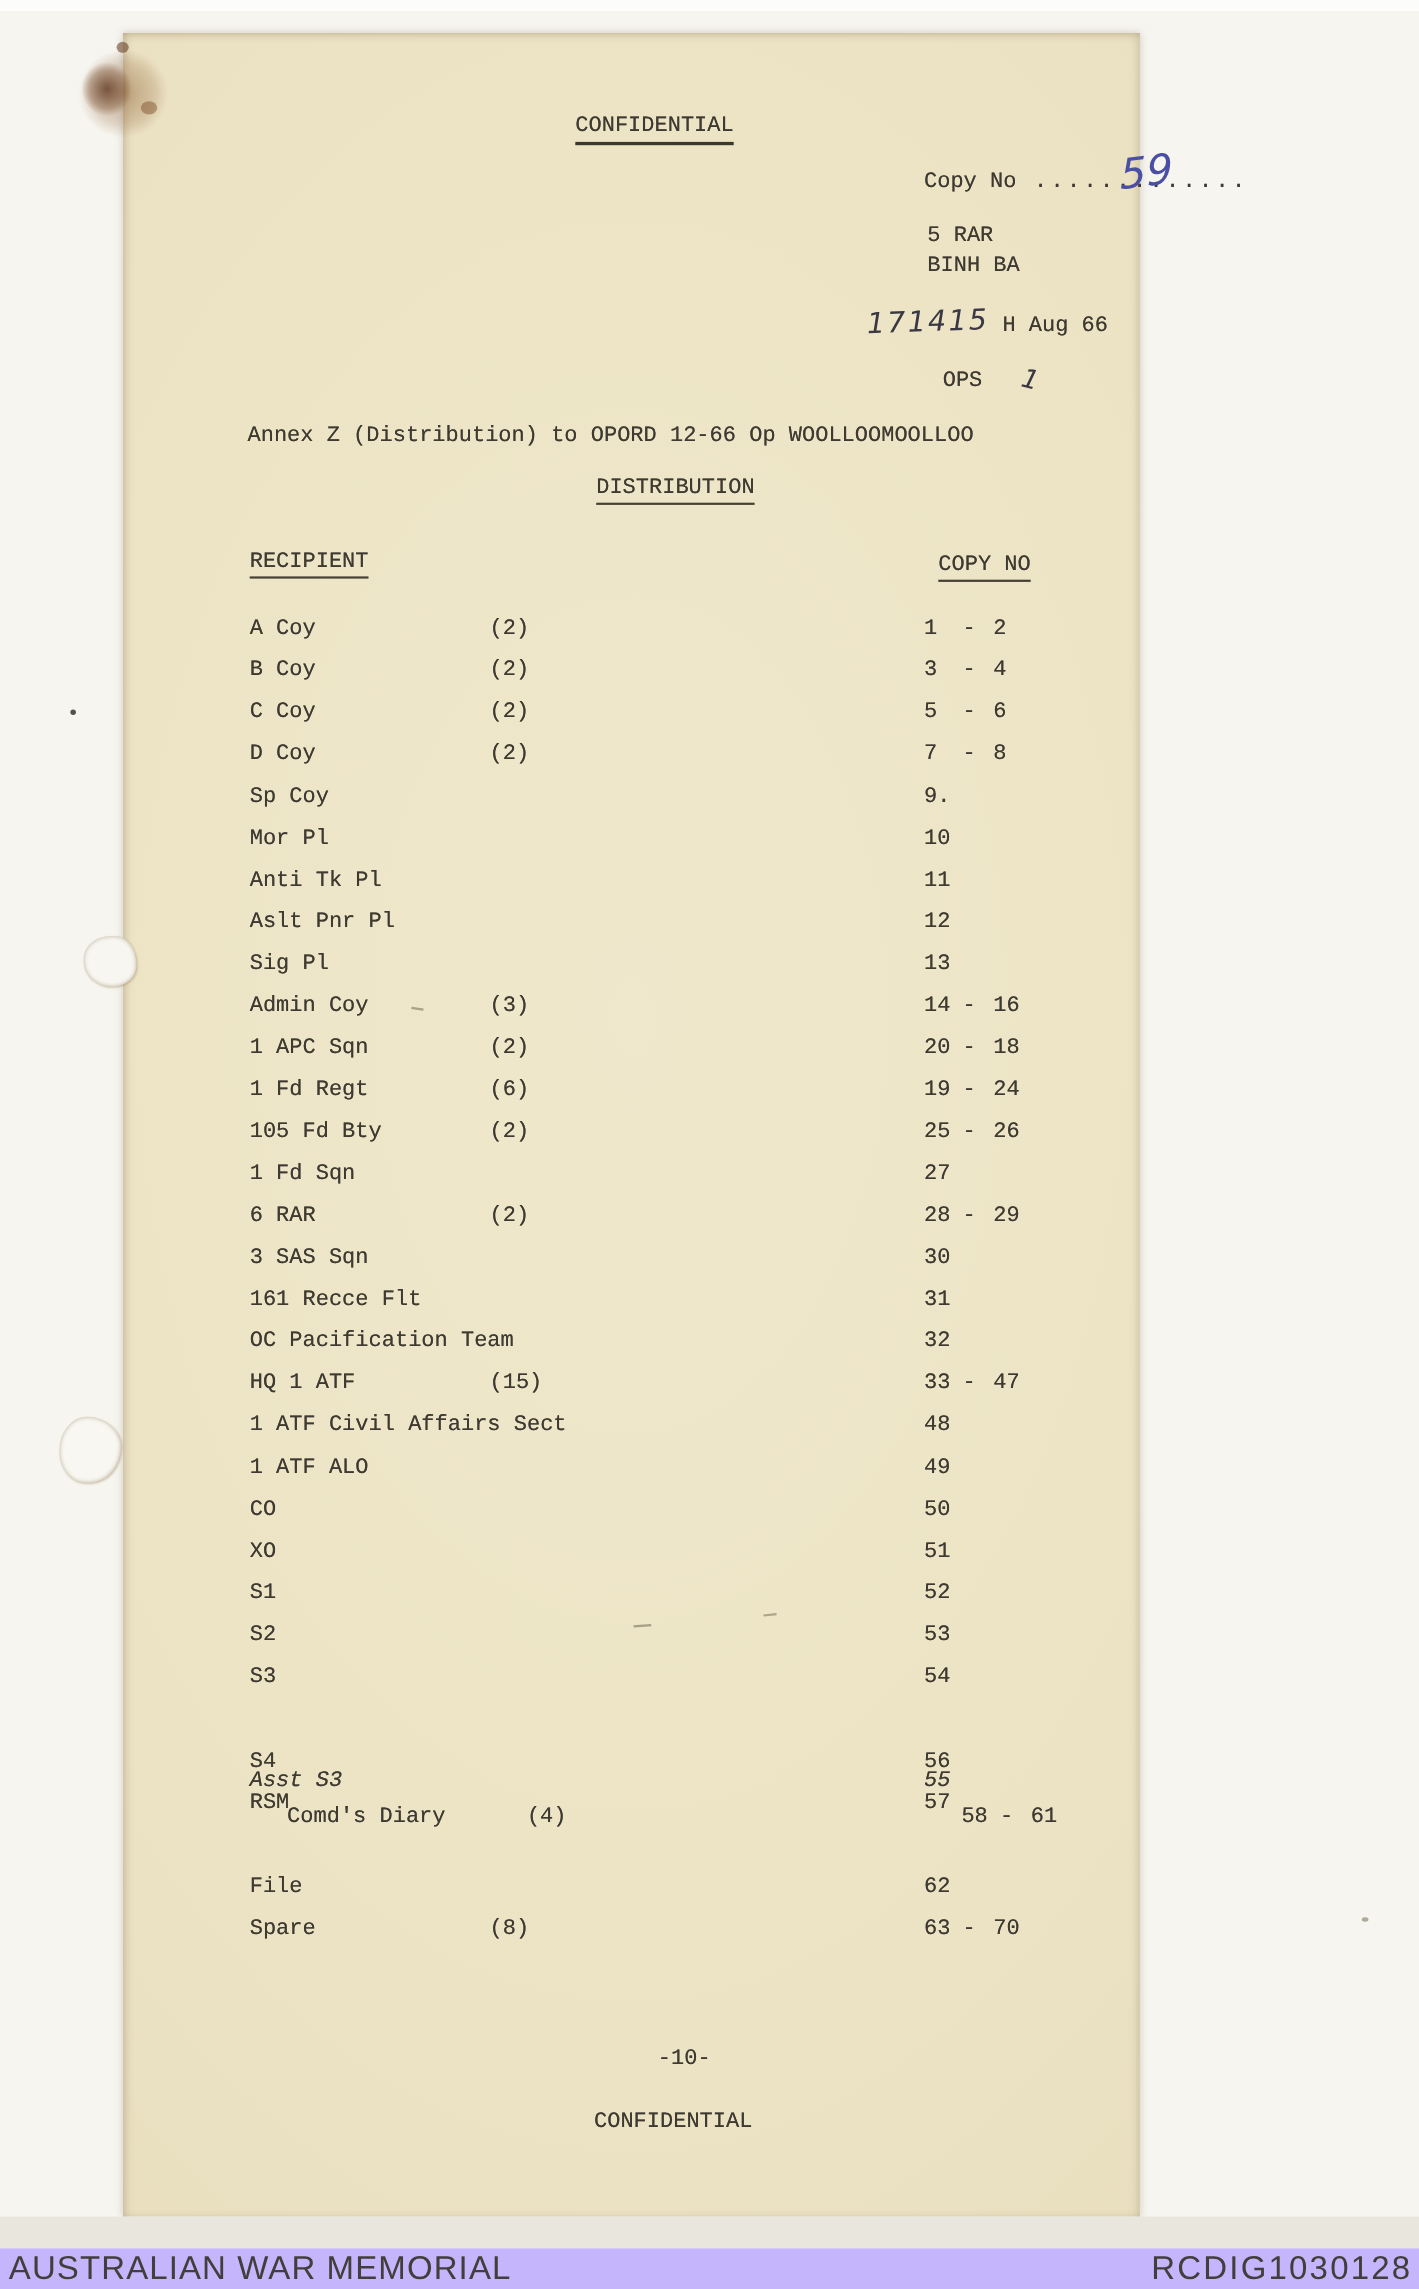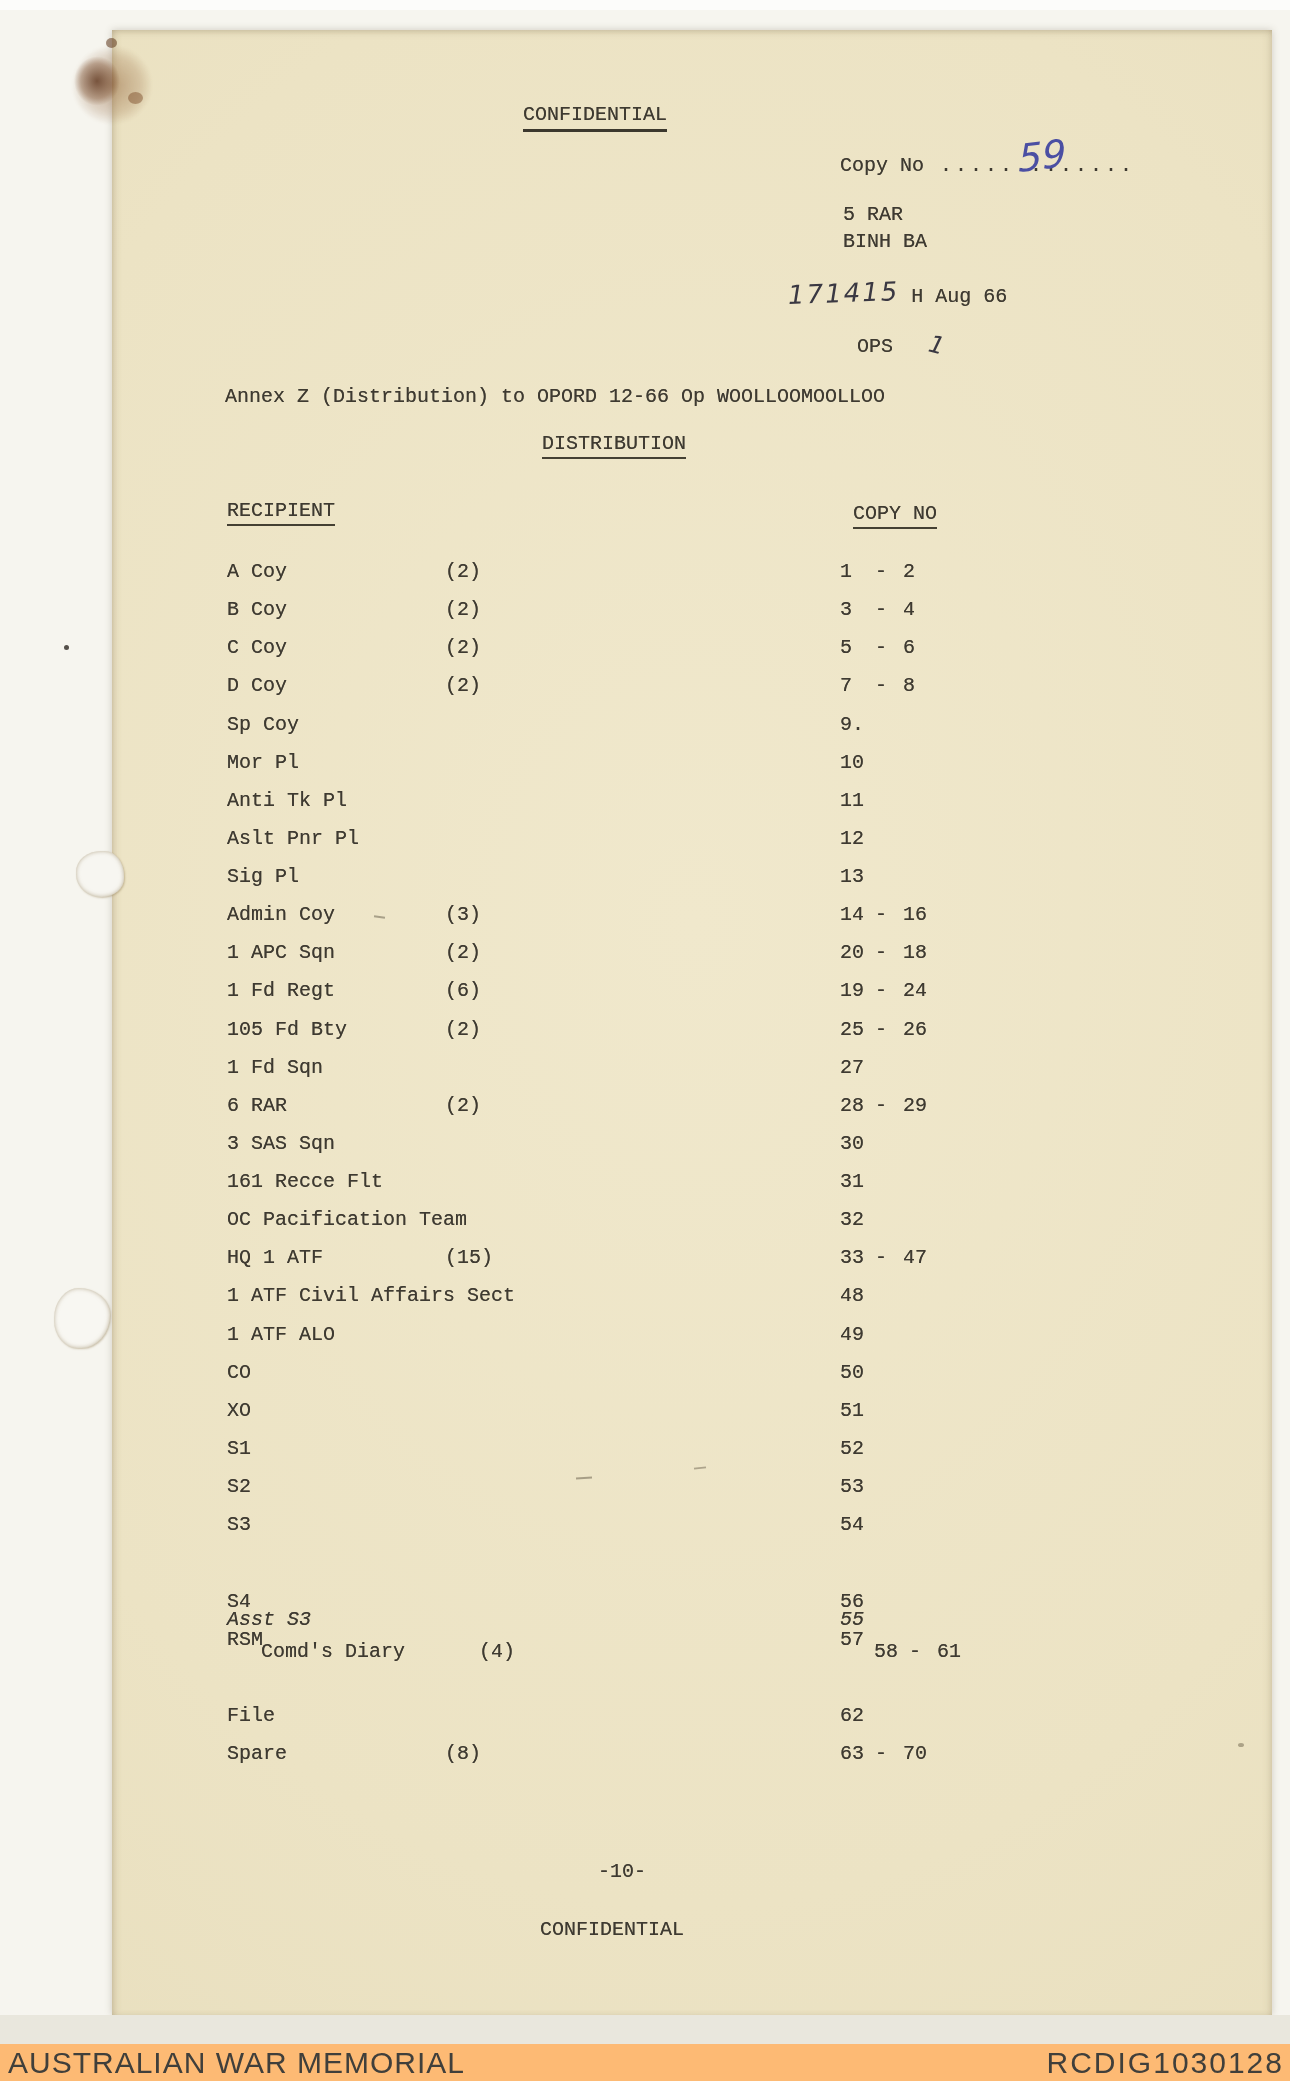--- a/index.html
+++ b/index.html
@@ -2,21 +2,21 @@
 <html><head>
 <meta charset="utf-8">
 <style>
   html,body{margin:0;padding:0;}
   body{width:1290px;height:2081px;overflow:hidden;background:#f6f5ef;}
   .scan{position:relative;width:1290px;height:2081px;background:#f6f5ef;}
   .top-strip{position:absolute;left:0;top:0;width:100%;height:10px;background:#fcfcfa;}
 
   
   .paper{
-    position:absolute;left:112px;top:30px;width:1160px;height:1985px;
+    position:absolute;left:112px;top:30px;width:924px;height:1985px;
     background:
       radial-gradient(120% 90% at 50% 45%, #f0e8cc 0%, #ece3c4 55%, #e6dcba 100%);
     box-shadow:0 0 7px rgba(90,80,55,.25),
       inset 5px 0 10px -5px rgba(120,100,70,.40),
       inset -5px 0 10px -5px rgba(120,100,70,.28),
       inset 0 5px 10px -5px rgba(120,100,70,.30);
   }
 
   
   .tw{
@@ -97,21 +97,21 @@
     background:rgba(130,120,95,.6);}
   .pencil-a{position:absolute;left:576px;top:1477px;width:16px;height:2px;
     background:rgba(110,100,80,.55);transform:rotate(-4deg);}
   .pencil-b{position:absolute;left:694px;top:1467px;width:12px;height:2px;
     background:rgba(110,100,80,.5);transform:rotate(-6deg);}
   .pencil-c{position:absolute;left:374px;top:916px;width:11px;height:2px;
     background:rgba(100,92,74,.5);transform:rotate(8deg);}
 
   
   .band{position:absolute;left:0;top:2015px;width:100%;height:29px;background:#e9e7dd;}
-  .footer{position:absolute;left:0;top:2044px;width:100%;height:37px;background:#fdba74;}
+  .footer{position:absolute;left:0;top:2044px;width:100%;height:37px;background:#c4b5fd;}
   .footer span{
     position:absolute;top:0;line-height:38px;
     font-family:"Liberation Sans","DejaVu Sans",sans-serif;
     font-size:30px;color:#403f3b;
   }
   .f-left{left:8px;letter-spacing:1px;}
   .f-right{right:6px;letter-spacing:2px;}
 </style>
 </head>
 <body>

